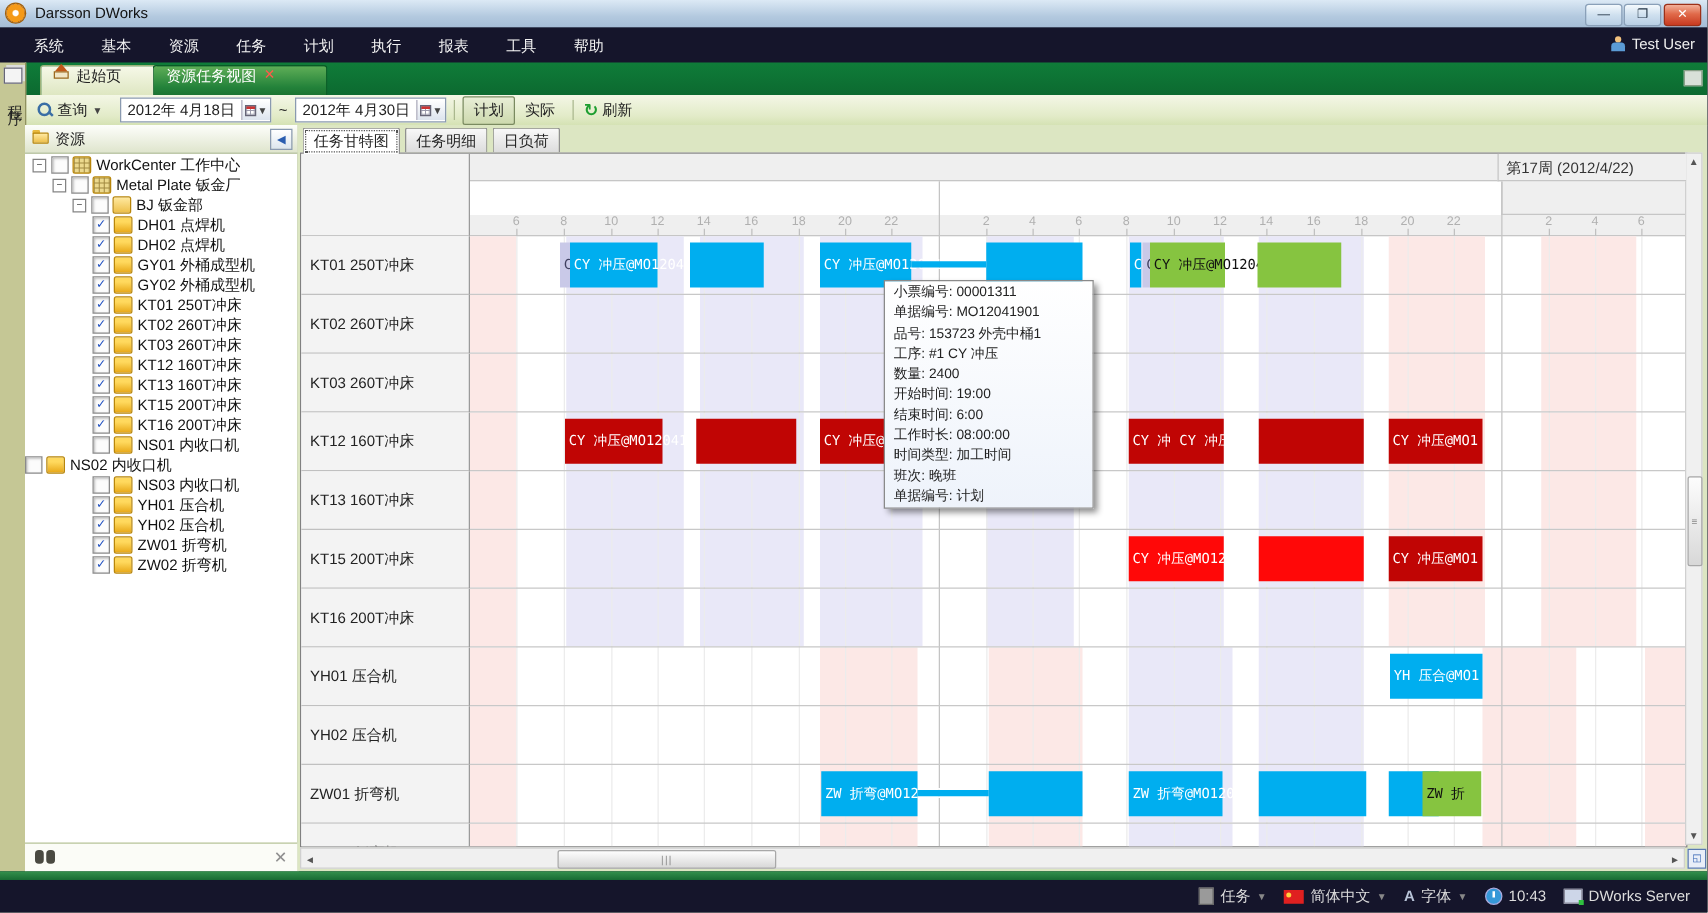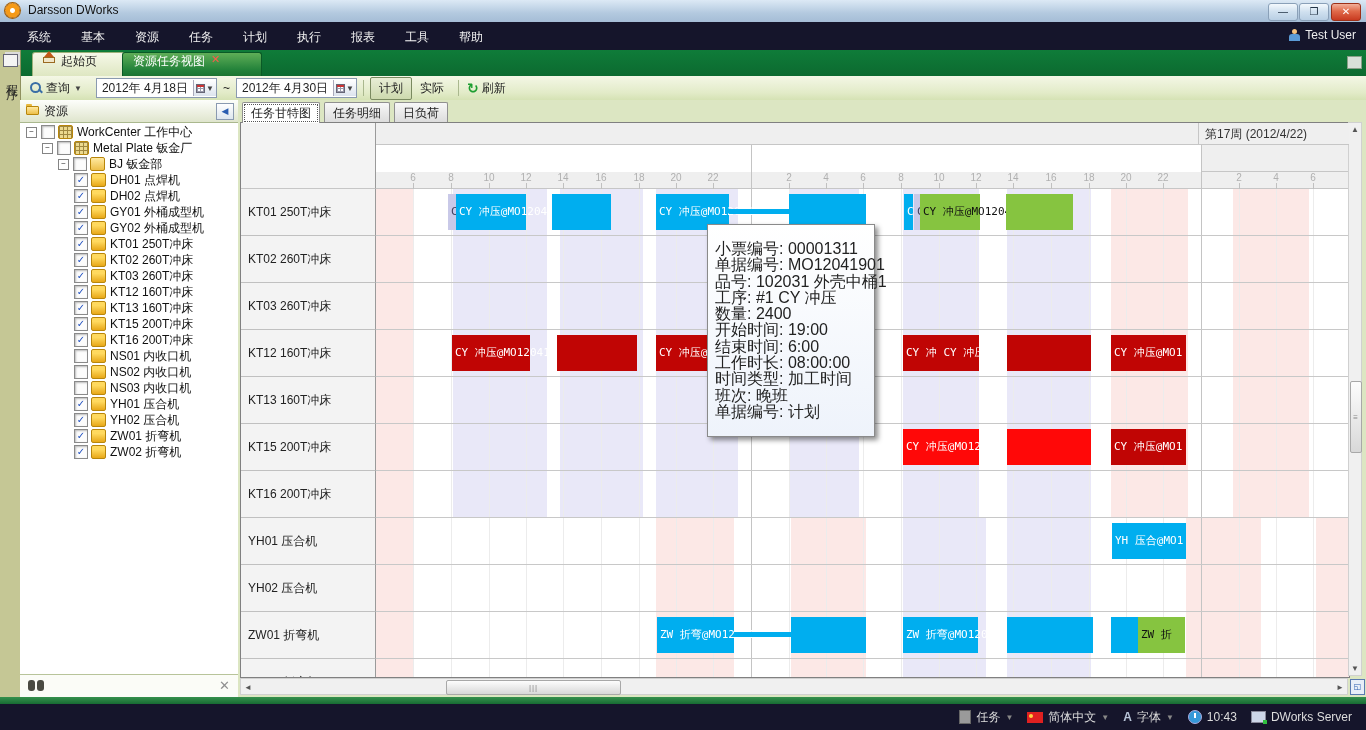--- a/index.html
+++ b/index.html
@@ -101,21 +101,21 @@
     font-size:11px;line-height:36px;white-space:nowrap;overflow:visible;padding-left:3px;box-sizing:border-box;}
   .bar.cyan{background:#00aeef;color:#fff;}
   .bar.green{background:#86c440;color:#111;}
   .bar.dred{background:#c00504;color:#fff;}
   .bar.red{background:#ff0808;color:#fff;}
   .bar.chip{background:#c9c9e8;color:#404060;}
   .bar.conn{height:5px;margin-top:15px;padding:0;}
   .weekcell{border-left:1px solid #c6c6c6;padding:3px 0 0 6px;}
   
   #tooltip{position:absolute;left:466px;top:101px;width:152px;z-index:20;background:linear-gradient(#ffffff,#eef3fb);
-    border:1px solid #8a8a8a;box-shadow:3px 3px 5px rgba(0,0,0,.45);font-size:16px;color:#222;padding:16px 7px;}
+    border:1px solid #8a8a8a;box-shadow:3px 3px 5px rgba(0,0,0,.45);font-size:11px;color:#222;padding:1px 7px;}
   #tooltip div{line-height:16.3px;white-space:nowrap;}
   
   .sb{position:absolute;background:#f0f0f0;border:1px solid #d0d0d0;box-sizing:border-box;}
   #vscroll{left:1110px;top:22px;width:14px;height:554px;}
   #hscroll{left:2px;top:578px;width:1108px;height:17px;}
   .sb-btn{position:absolute;font-size:8px;color:#555;text-align:center;}
   .sb-thumb{position:absolute;background:linear-gradient(#fdfdfd,#d8d8d8);border:1px solid #a8a8a8;border-radius:2px;
     display:flex;align-items:center;justify-content:center;color:#888;font-size:8px;letter-spacing:1px;}
   #corner-ico{position:absolute;left:1112px;top:579px;width:13px;height:14px;background:#e8eef8;border:1px solid #5a7ab0;color:#2a5db0;font-size:8px;text-align:center;line-height:13px;}
   
@@ -286,21 +286,21 @@
         <div class="tnode" style="padding-left: 54px;">
           <span class="tcheck">✓</span>
           <span class="ticon machine"></span>
           <span>KT16 200T冲床</span>
         </div>
         <div class="tnode" style="padding-left: 54px;">
           <span class="tcheck"></span>
           <span class="ticon machine"></span>
           <span>NS01 内收口机</span>
         </div>
-        <div class="tnode" style="padding-left: 54px;">
+        <div class="tnode" style="">
           <span class="tcheck"></span>
           <span class="ticon machine"></span>
           <span>NS02 内收口机</span>
         </div>
         <div class="tnode" style="padding-left: 54px;">
           <span class="tcheck"></span>
           <span class="ticon machine"></span>
           <span>NS03 内收口机</span>
         </div>
         <div class="tnode" style="padding-left: 54px;">
@@ -549,21 +549,21 @@
         <div class="bar cyan conn" style="left: 493px; top: 494px; width: 57px;"></div>
         <div class="bar cyan" style="left: 550px; top: 494px; width: 75px;"></div>
         <div class="bar cyan" style="left: 662px; top: 494px; width: 75px;">ZW 折弯@MO12041901</div>
         <div class="bar cyan" style="left: 766px; top: 494px; width: 86px;"></div>
         <div class="bar cyan" style="left: 870px; top: 494px; width: 40px; padding-left: 32px;">ZW</div>
         <div class="bar green" style="left: 897px; top: 494px; width: 47px;">ZW 折</div>
         <div class="rowlabel" style="top: 536px;">ZW02 折弯机</div>
         <div id="tooltip">
           <div>小票编号: 00001311</div>
           <div>单据编号: MO12041901</div>
-          <div>品号: 102031 外壳中桶1</div>
+          <div>品号: 153723 外壳中桶1</div>
           <div>工序: #1  CY 冲压</div>
           <div>数量: 2400</div>
           <div>开始时间: 19:00</div>
           <div>结束时间: 6:00</div>
           <div>工作时长: 08:00:00</div>
           <div>时间类型: 加工时间</div>
           <div>班次: 晚班</div>
           <div>单据编号: 计划</div>
         </div>
       </div>

